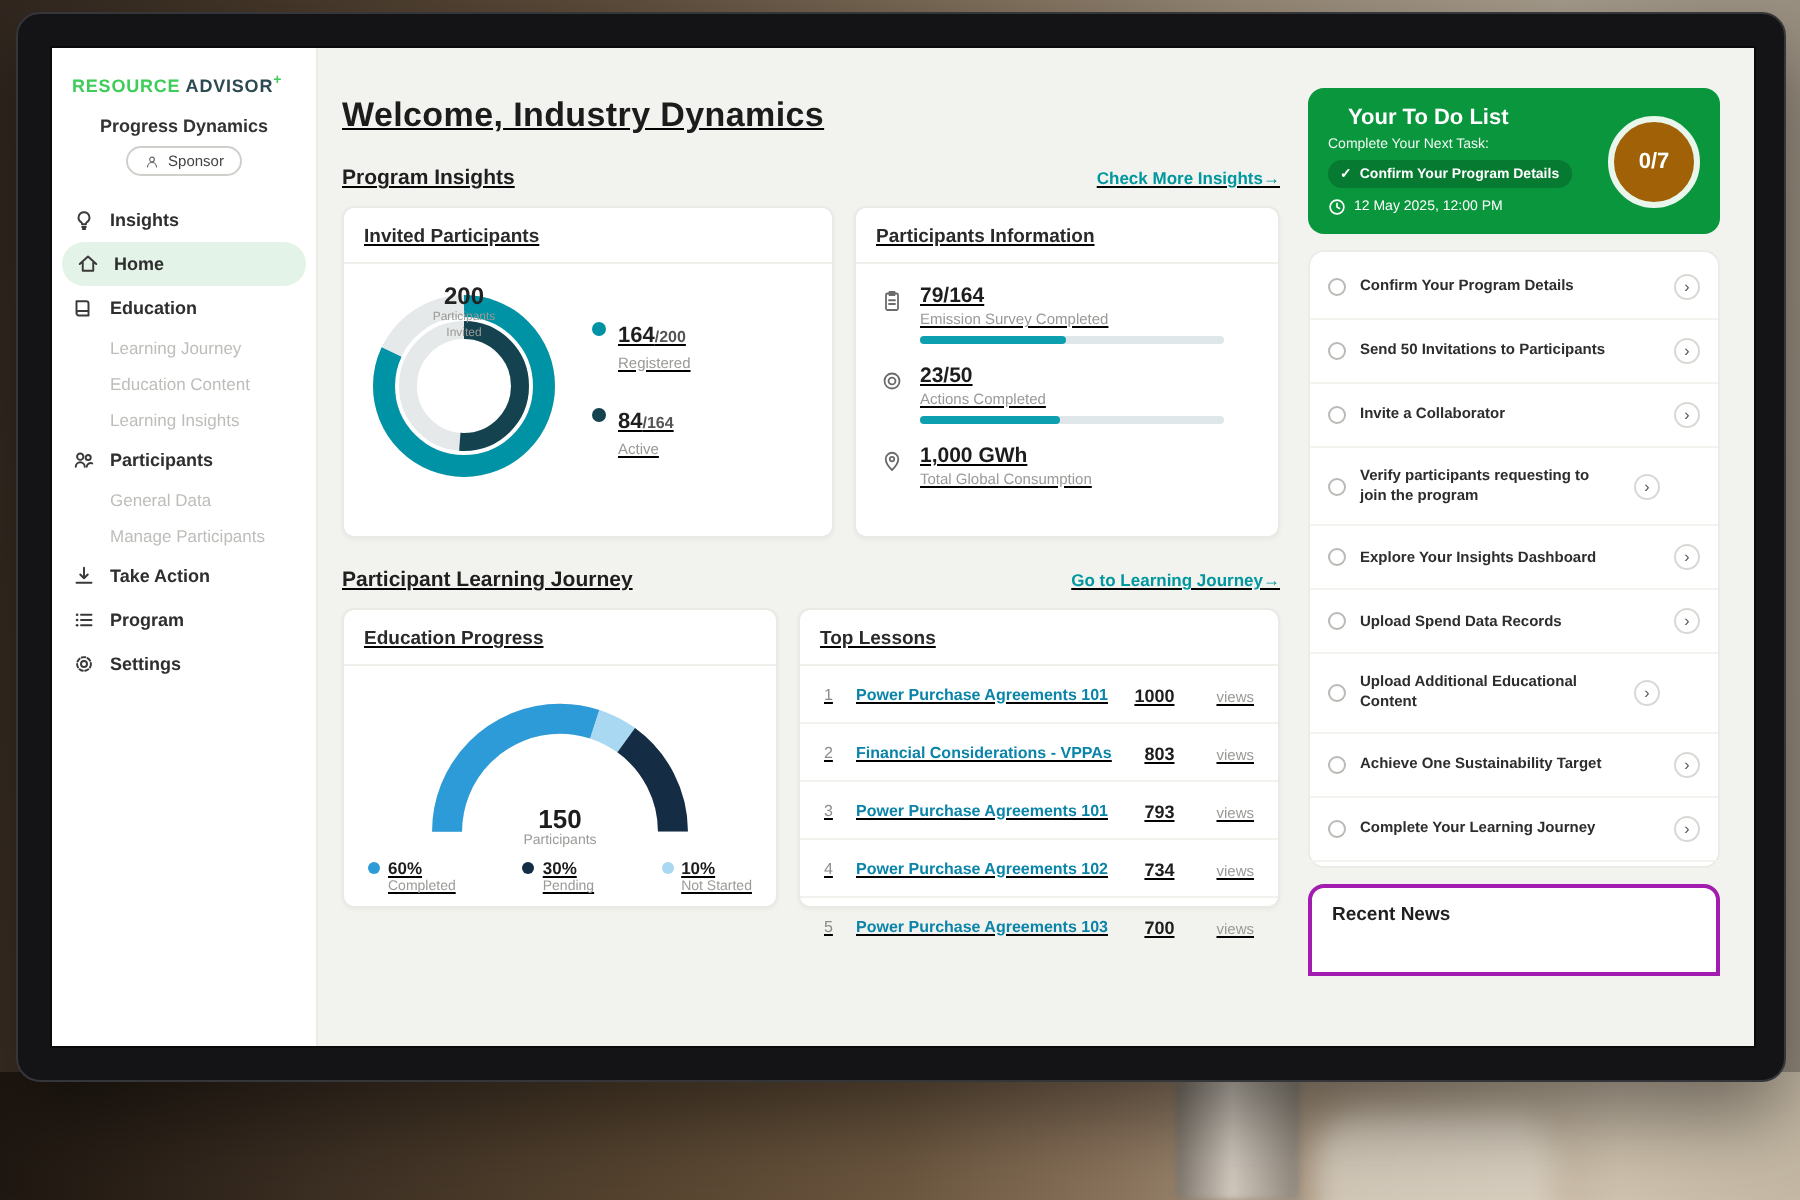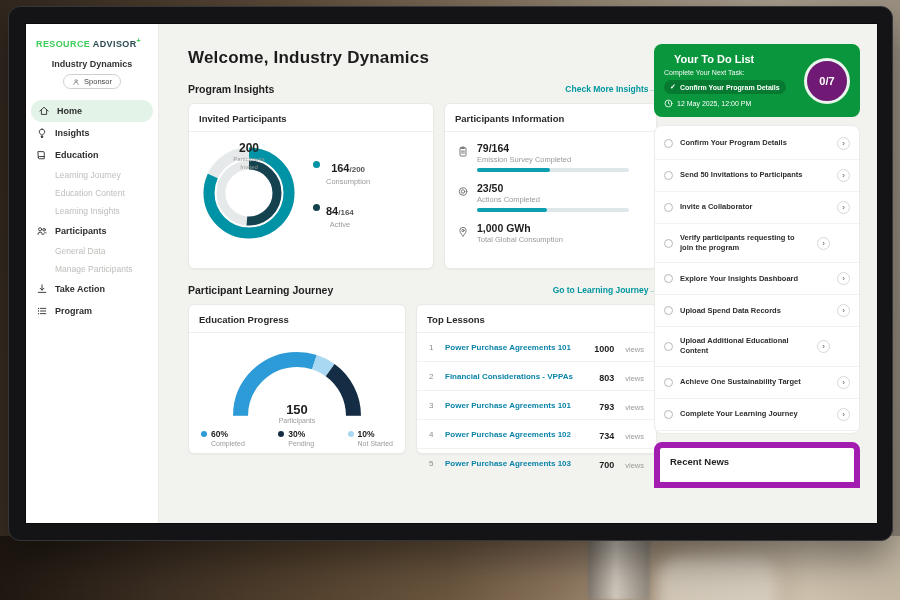--- a/index.html
+++ b/index.html
@@ -33,42 +33,42 @@
     padding:2px 8px; font-size:7.5px; color:#444; display:flex; gap:4px; align-items:center; background:#fff; }
   nav { margin-top:11px; display:flex; flex-direction:column; }
   .nav-item { display:flex; align-items:center; gap:7px; padding:5px 10px; font-size:9px; color:#2e2e2e;
     font-weight:bold; cursor:pointer; }
   .nav-item.active { background:#e3f3e7; border-radius:14px; margin:0 5px; padding:5px 7px; }
   .nav-sub { padding:4px 10px 4px 29px; font-size:8.5px; color:#bdbdba; cursor:pointer; }
   .nav-ic { width:12px; height:12px; flex:none; display:flex; }
   .nav-ic svg, .badge svg { width:100%; height:100%; }
 
   
-  .main { position:absolute; left:150px; top:0; width:493px; height:100%; padding:0 12px; }
+  .main { position:absolute; left:133px; top:0; width:493px; height:100%; padding:0 12px;text-decoration:underline; }
   h1 { font-size:17px; font-weight:bold; color:#1c1c1c; margin-top:24px; letter-spacing:.2px; }
   .filters { display:flex; gap:26px; margin-top:9px; align-items:center; }
   .filter { display:flex; gap:5px; align-items:center; font-size:8.5px; cursor:pointer; }
   .flabel { color:#8d8d8a; }
   .fvalue { color:#2b2b2b; font-weight:bold; }
   .chev { font-size:7px; color:#555; }
   .sec-row { display:flex; justify-content:space-between; align-items:center; margin-top:15px; }
   .sec-title { font-size:10.5px; font-weight:bold; color:#1f1f1f; }
   .sec-link { font-size:8.5px; color:#00979f; font-weight:bold; display:flex; gap:0; align-items:center; cursor:pointer; }
   .cards-row { display:flex; gap:10px; margin-top:8px; }
   .card { background:#fff; border:1px solid #e9e9e6; border-radius:6px; box-shadow:0 1px 2px rgba(0,0,0,.04); }
   .card-title { font-size:9.5px; font-weight:bold; color:#2a2a2a; padding:9px 10px 7px; border-bottom:1px solid #efefec; }
 
   .card-invited { width:246px; height:166px; }
   .donut-wrap { display:flex; align-items:center; padding:9px 8px; gap:8px; }
   .donut { position:relative; width:104px; height:104px; flex:none; }
   .donut-center { position:absolute; inset:0; display:flex; flex-direction:column; align-items:center; text-align:center; }
   .dc-val { font-size:12px; font-weight:bold; color:#222; }
   .dc-lab { font-size:6px; color:#9a9a97; width:46px; line-height:1.25; margin-top:1px; }
   .donut-legend { display:flex; flex-direction:column; gap:15px; margin-left:4px; }
-  .leg-item { display:flex; gap:6px; align-items:flex-start;text-align:center; }
+  .leg-item { display:flex; gap:6px; align-items:flex-start; }
   .dot { width:7px; height:7px; border-radius:50%; margin-top:3px; flex:none; background:#999; }
   .leg-val { font-size:11px; font-weight:bold; color:#1e1e1e; }
   .leg-total { font-size:8px; font-weight:bold; color:#555; }
   .leg-lab { font-size:7.5px; color:#9a9a97; margin-top:1px; }
 
   .card-info { flex:1; height:166px; }
   .info-rows { padding:5px 12px; }
   .info-row { display:flex; gap:8px; padding:5px 0; align-items:flex-start; }
   .info-ic { width:12px; height:13px; margin-top:2px; flex:none; }
   .info-ic svg { width:100%; height:100%; }
@@ -87,41 +87,41 @@
   .eleg .dot { width:6px; height:6px; margin-top:2px; }
   .epct { font-size:8.5px; font-weight:bold; color:#1d1d1d; }
   .elab { font-size:7px; color:#9a9a97; margin-top:1px; }
 
   .card-lessons { flex:1; height:150px; }
   .lesson-row { display:flex; align-items:center; gap:8px; padding:5px 12px; border-bottom:1px solid #f1f1ee; }
   .lesson-row:last-child { border-bottom:none; }
   .lrank { font-size:8px; color:#8b8b88; width:8px; flex:none; }
   .ltitle { font-size:8px; color:#0a84a8; font-weight:bold; flex:1; cursor:pointer; }
   .lviews { font-size:9px; font-weight:bold; color:#1d1d1d; }
-  .lviews-lab { font-size:7.5px; color:#9a9a97; margin-left:11px; }
+  .lviews-lab { font-size:7.5px; color:#9a9a97; margin-left:21px; }
 
   
   .rightpanel { position:absolute; left:628px; top:0; bottom:0; width:206px; }
   .todo-card { margin-top:20px; background:#0a963c; border-radius:8px; padding:9px 10px;
     display:flex; justify-content:space-between; gap:6px; color:#fff; }
   .todo-title { font-size:11px; font-weight:bold;margin-left:10px; }
   .todo-sub { font-size:7px; margin-top:4px; opacity:.95; }
   .todo-pill { margin-top:4px; background:#077a31; border-radius:9px; padding:3px 6px; font-size:7px;
     display:flex; gap:4px; align-items:center; width:fit-content; font-weight:bold; cursor:pointer; }
   .todo-due { margin-top:5px; font-size:7px; display:flex; gap:4px; align-items:center; }
-  .todo-ring { width:46px; height:46px; border-radius:50%; border:3px solid #e9f6ec; background:#701a75;
+  .todo-ring { width:46px; height:46px; border-radius:50%; border:3px solid #e9f6ec; background:#a16207;
     display:flex; align-items:center; justify-content:center; font-size:11px; font-weight:bold; align-self:center; flex:none; }
   .tasks-card { margin-top:8px; background:#fff; border-radius:8px; border:1px solid #ebebe8; padding:2px 0; }
   .task-row { display:flex; align-items:center; gap:7px; padding:9px 9px; border-bottom:1px solid #f2f2ef; cursor:pointer; }
   .task-check { width:9px; height:9px; border:1px solid #b9b9b6; border-radius:50%; flex:none; }
   .task-label { flex:1; font-size:7.5px; color:#2d2d2d; font-weight:bold; line-height:1.35; }
   .task-go { width:13px; height:13px; border:1px solid #d8d8d5; border-radius:50%; display:flex;
     align-items:center; justify-content:center; font-size:8px; color:#555; flex:none; }
   .collapse-row { text-align:center; padding:8px; font-size:8px; color:#00979f; font-weight:bold; cursor:pointer; }
-  .news-card { margin-top:8px; background:#fff; border-radius:8px 8px 0 0; border:6px solid #a21caf;
+  .news-card { margin-top:8px; background:#fff; border-radius:8px 8px 0 0; border:2px solid #a21caf;
     padding:8px 10px; height:46px; }
   .news-title { font-size:9.5px; font-weight:bold; color:#1f1f1f; }
 
   .ic-stroke { stroke:#3a3a3a; stroke-width:1.3; fill:none; stroke-linecap:round; stroke-linejoin:round; }
   .ic-gray { stroke:#6b6b6b; stroke-width:1.2; fill:none; stroke-linecap:round; stroke-linejoin:round; }
 </style>
 </head>
 <body>
 
 <div class="bg"></div>
@@ -130,48 +130,48 @@
 <div class="blob"></div>
 
 <div class="monitor">
 <div class="screen">
 
   <aside class="sidebar">
     <div class="logo">
       <span class="logo-res">RESOURCE</span>
       <span class="logo-adv">ADVISOR</span><sup class="logo-plus">+</sup>
     </div>
-    <div class="org">Industry Dynamics</div>
+    <div class="org">Progress Dynamics</div>
     <div class="badge">
       <span class="nav-ic" style="width:8px;height:8px">
         <svg viewBox="0 0 16 16">
               <g class="ic-gray">
                 <circle cx="8" cy="5.5" r="2.3"></circle>
                 <path d="M3.5 13a4.5 4.5 0 0 1 9 0"></path>
               </g>
             </svg>
       </span>
       <span>Sponsor</span>
     </div>
     <nav>
+      <div class="nav-item">
+        <span class="nav-ic">
+              <svg viewBox="0 0 16 16">
+                <path class="ic-stroke" d="M8 2.8a3.6 3.6 0 0 1 2 6.6c-.5.4-.7.9-.7 1.4H6.7c0-.5-.2-1-.7-1.4A3.6 3.6 0 0 1 8 2.8zM6.8 12.6h2.4M7.2 14h1.6"></path>
+              </svg>
+            </span>
+        <span>Insights</span>
+      </div>
       <div class="nav-item active">
         <span class="nav-ic">
               <svg viewBox="0 0 16 16">
                 <path class="ic-stroke" d="M2.5 8 8 3l5.5 5M4.5 7v5.5h7V7"></path>
               </svg>
             </span>
         <span>Home</span>
-      </div>
-      <div class="nav-item">
-        <span class="nav-ic">
-              <svg viewBox="0 0 16 16">
-                <path class="ic-stroke" d="M8 2.8a3.6 3.6 0 0 1 2 6.6c-.5.4-.7.9-.7 1.4H6.7c0-.5-.2-1-.7-1.4A3.6 3.6 0 0 1 8 2.8zM6.8 12.6h2.4M7.2 14h1.6"></path>
-              </svg>
-            </span>
-        <span>Insights</span>
       </div>
       <div class="nav-item">
         <span class="nav-ic">
               <svg viewBox="0 0 16 16">
                 <path class="ic-stroke" d="M3 3.5h6.5A1.5 1.5 0 0 1 11 5v8H4.5A1.5 1.5 0 0 1 3 11.5zM3 11.5A1.5 1.5 0 0 1 4.5 10H11"></path>
               </svg>
             </span>
         <span>Education</span>
       </div>
       <div class="nav-sub">Learning Journey</div>
@@ -205,20 +205,31 @@
               <svg viewBox="0 0 16 16">
                 <g class="ic-stroke">
                   <path d="M6 4.5h7M6 8h7M6 11.5h7"></path>
                 </g>
                 <circle cx="3.4" cy="4.5" r=".9" fill="#3a3a3a"></circle>
                 <circle cx="3.4" cy="8" r=".9" fill="#3a3a3a"></circle>
                 <circle cx="3.4" cy="11.5" r=".9" fill="#3a3a3a"></circle>
               </svg>
             </span>
         <span>Program</span>
+      </div>
+      <div class="nav-item">
+        <span class="nav-ic">
+              <svg viewBox="0 0 16 16">
+                <g class="ic-stroke">
+                  <circle cx="8" cy="8" r="2"></circle>
+                  <circle cx="8" cy="8" r="4.6" stroke-dasharray="2.4 1.6"></circle>
+                </g>
+              </svg>
+            </span>
+        <span>Settings</span>
       </div>
     </nav>
   </aside>
 
   <main class="main">
     <h1>Welcome, Industry Dynamics</h1>
 
     <div class="sec-row">
       <div class="sec-title">Program Insights</div>
       <div class="sec-link">
@@ -242,21 +253,21 @@
             <div class="donut-center">
               <div class="dc-val">200</div>
               <div class="dc-lab">Participants Invited</div>
             </div>
           </div>
           <div class="donut-legend">
             <div class="leg-item">
               <span class="dot" style="background: rgb(0, 146, 165);"></span>
               <div>
                 <span class="leg-val">164</span><span class="leg-total">/200</span>
-                <div class="leg-lab">Consumption</div>
+                <div class="leg-lab">Registered</div>
               </div>
             </div>
             <div class="leg-item">
               <span class="dot" style="background: rgb(20, 66, 78);"></span>
               <div>
                 <span class="leg-val">84</span><span class="leg-total">/164</span>
                 <div class="leg-lab">Active</div>
               </div>
             </div>
           </div>

